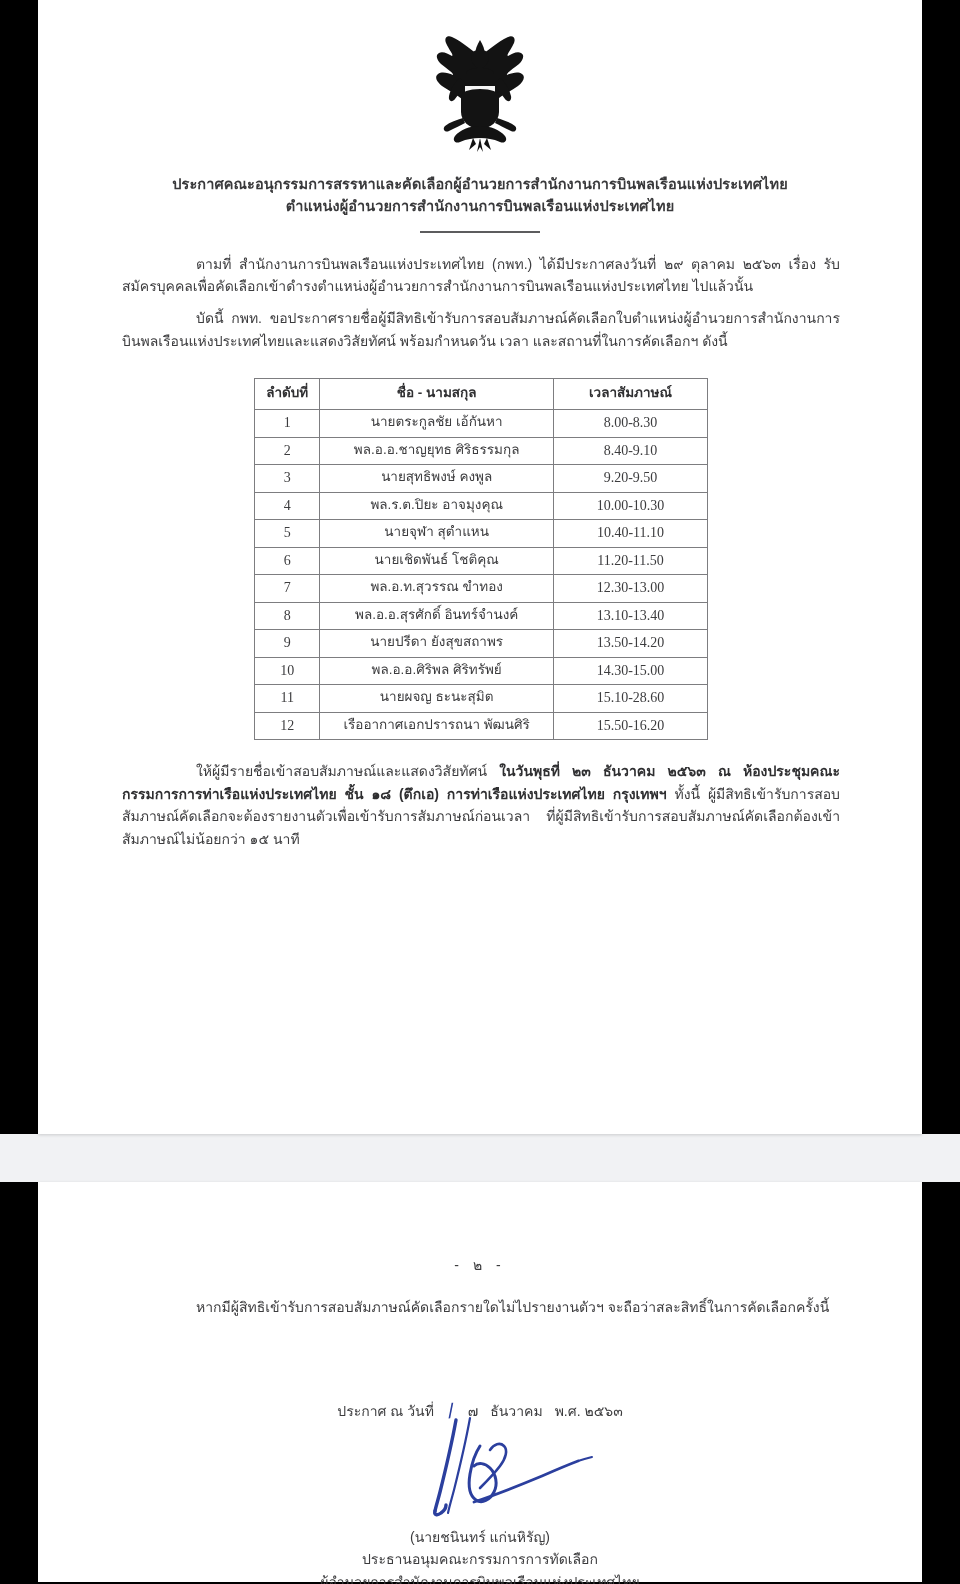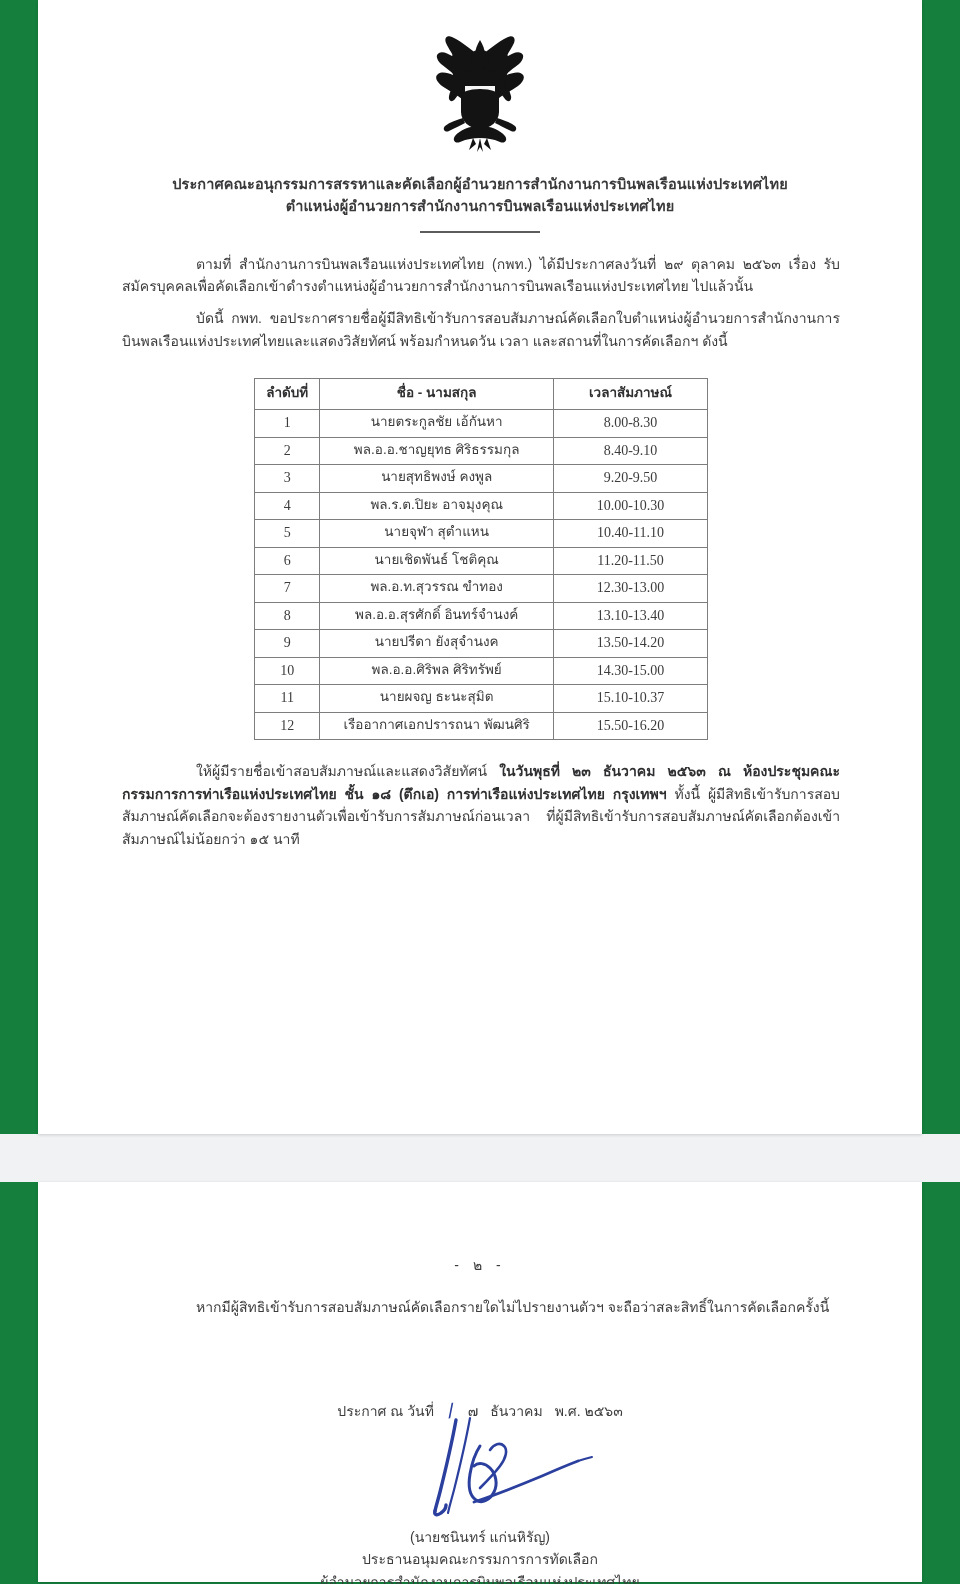--- a/index.html
+++ b/index.html
@@ -10,21 +10,21 @@
   body {
     width: 960px;
     font-family: "Liberation Sans", "DejaVu Sans", sans-serif;
     color: #3a3a3a;
     -webkit-font-smoothing: antialiased;
   }
   .viewport {
     width: 960px;
     min-height: 1584px;
     position: relative;
-    background: #15803d;
+    background: #000000;
     padding-top: 1px;
     box-sizing: border-box;
   }
   .page {
     position: relative;
     width: 884px;
     margin: 0 auto;
     background: #ffffff;
     box-shadow: 0 1px 3px rgba(0,0,0,0.16);
     box-sizing: border-box;
@@ -259,32 +259,32 @@
                 <td>พล.อ.ท.สุวรรณ  ขำทอง</td>
                 <td class="time">12.30-13.00</td>
               </tr>
             <tr>
                 <td class="num">8</td>
                 <td>พล.อ.อ.สุรศักดิ์  อินทร์จำนงค์</td>
                 <td class="time">13.10-13.40</td>
               </tr>
             <tr>
                 <td class="num">9</td>
-                <td>นายปรีดา  ยังสุจำนงค</td>
+                <td>นายปรีดา  ยังสุขสถาพร</td>
                 <td class="time">13.50-14.20</td>
               </tr>
             <tr>
                 <td class="num">10</td>
                 <td>พล.อ.อ.ศิริพล  ศิริทรัพย์</td>
                 <td class="time">14.30-15.00</td>
               </tr>
             <tr>
                 <td class="num">11</td>
                 <td>นายผจญ  ธะนะสุมิต</td>
-                <td class="time">15.10-10.37</td>
+                <td class="time">15.10-28.60</td>
               </tr>
             <tr>
                 <td class="num">12</td>
                 <td>เรืออากาศเอกปรารถนา พัฒนศิริ</td>
                 <td class="time">15.50-16.20</td>
               </tr>
           </tbody>
         </table>
       </div>
 

